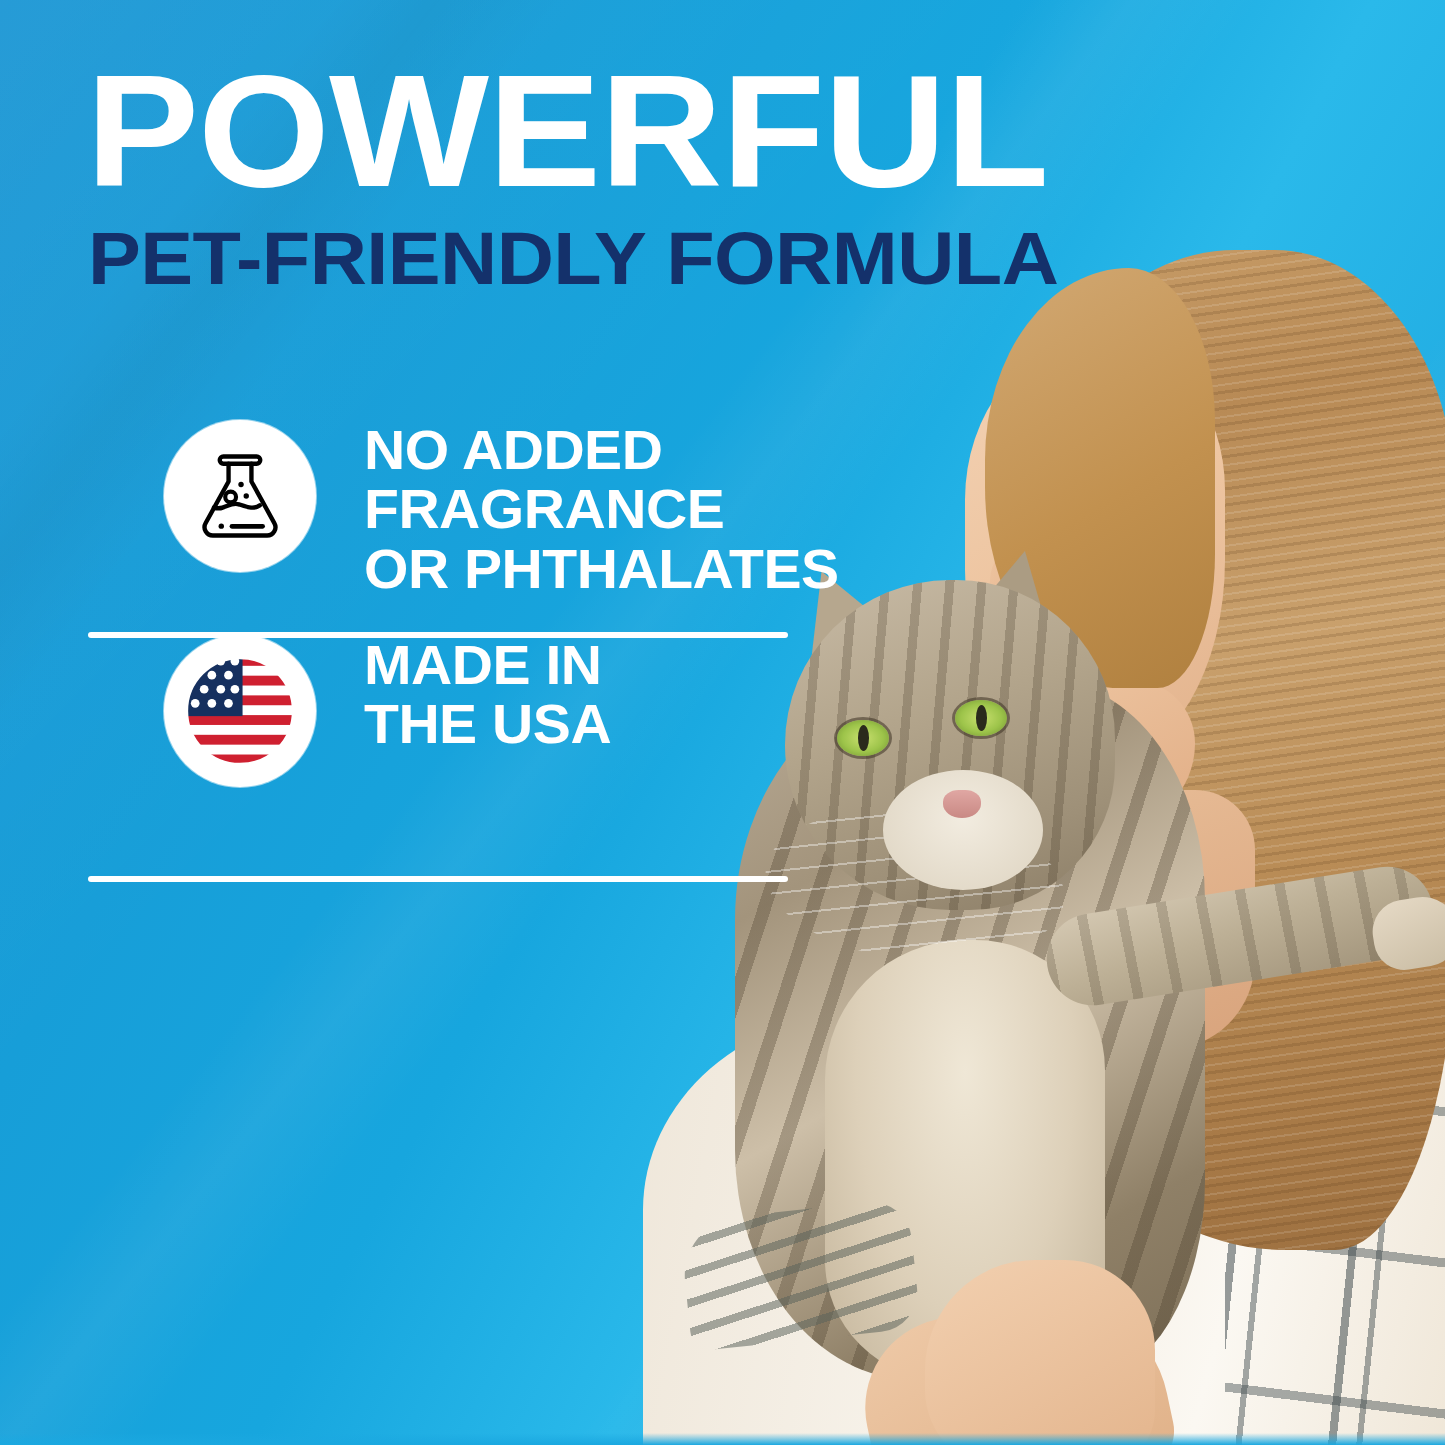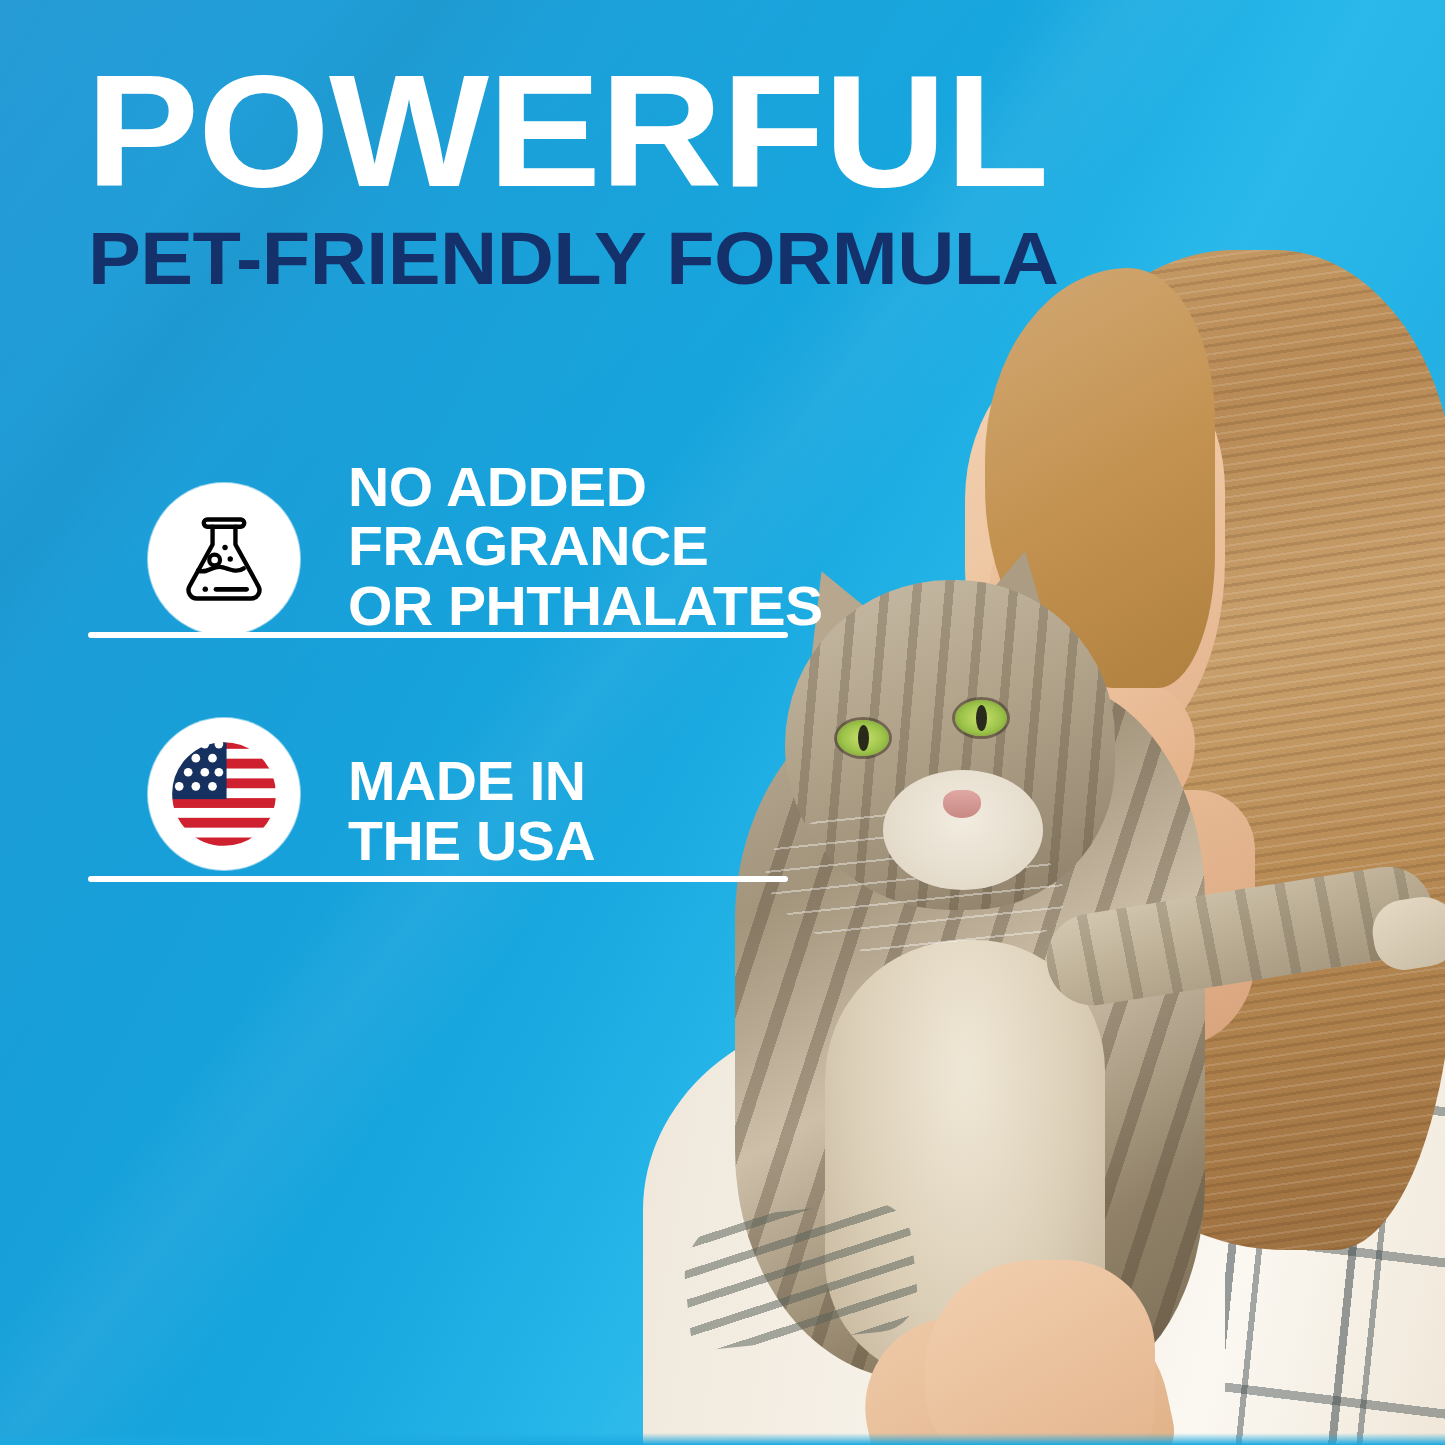--- a/index.html
+++ b/index.html
@@ -32,21 +32,21 @@
   }
   .subhead{
     position:absolute;left:88px;top:222px;width:1120px;
     color:#14316b;font-weight:700;font-size:74px;line-height:1;
     letter-spacing:-.5px;transform:scaleX(1.07);transform-origin:left top;
     white-space:nowrap;
   }
 
   
   .features{position:absolute;left:0;top:420px;width:830px;}
-  .frow{position:relative;display:flex;align-items:flex-end;}
+  .frow{position:relative;display:flex;align-items:flex-start;padding-left:16px;}
   .frow.r1{height:215px;}
   .frow.r2{height:240px;}
   .frow.r3{height:235px;}
   .badge{
     width:152px;height:152px;border-radius:50%;background:#ffffff;
     margin-left:148px;flex:0 0 auto;
     display:flex;align-items:center;justify-content:center;
     box-shadow:0 0 0 1px rgba(255,255,255,.55);
   }
   .flabel{

